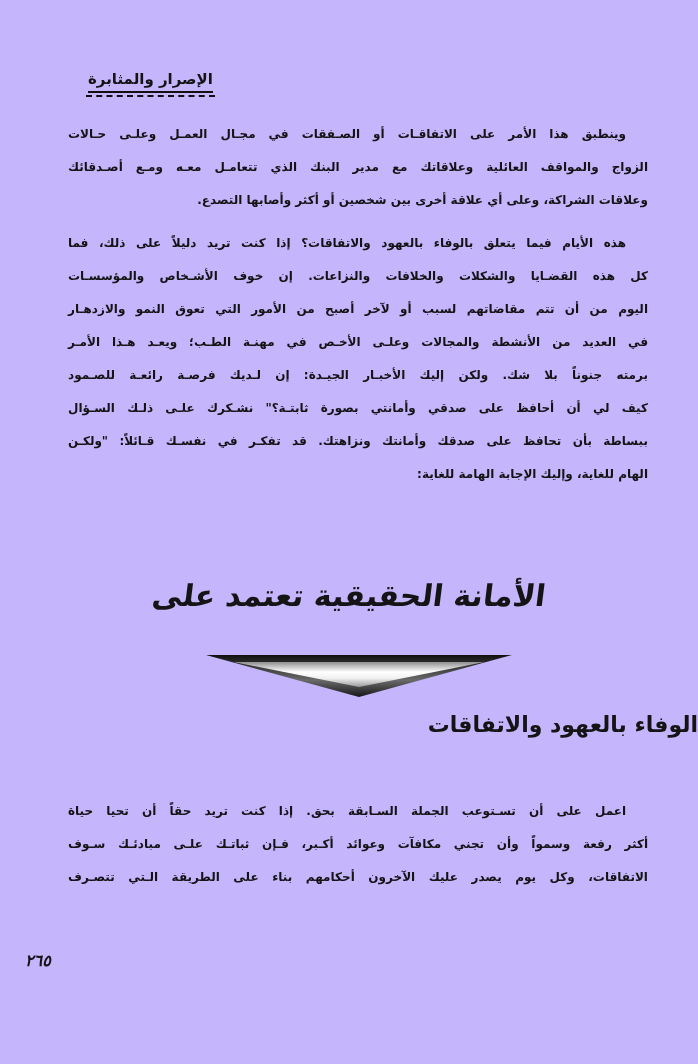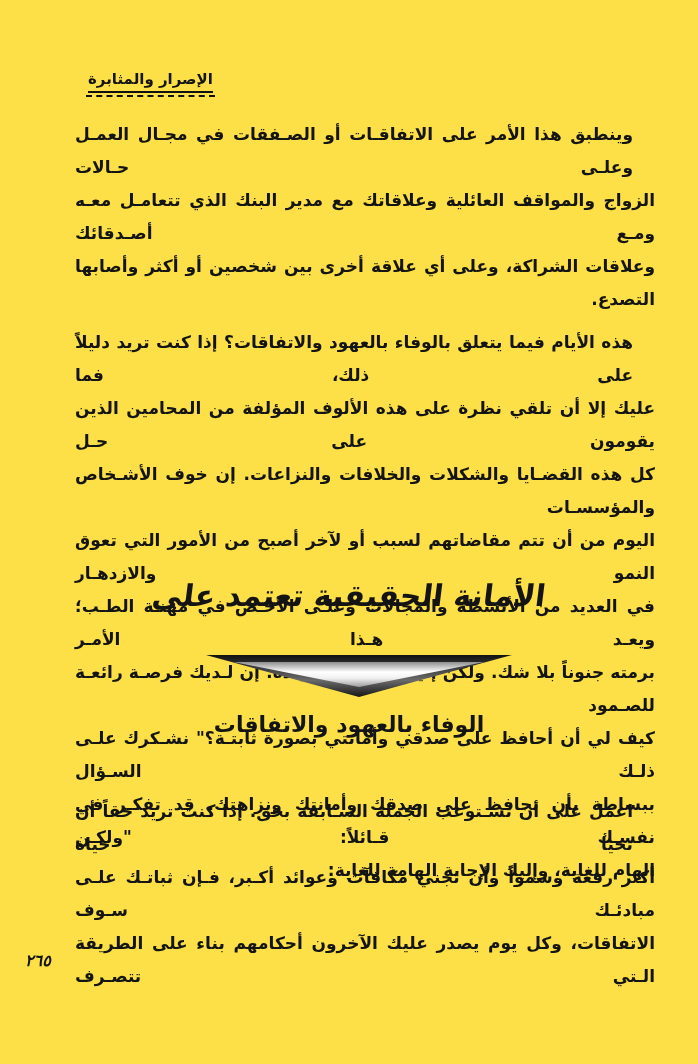--- a/index.html
+++ b/index.html
@@ -4,21 +4,21 @@
 <style>
   * { margin: 0; padding: 0; box-sizing: border-box; }
   html, body { background: #e8e8e8; }
   body { font-family: "DejaVu Sans", sans-serif; }
 
   .page {
     position: relative;
     width: 698px;
     height: 1064px;
     margin: 0 auto;
-    background: #fde047;
+    background: #c4b5fd;
     color: #141414;
     overflow: hidden;
     direction: rtl;
   }
 
   
   .running-header {
     position: absolute;
     top: 70px;
     left: 88px;
@@ -32,23 +32,23 @@
     position: absolute;
     left: -2px;
     right: -2px;
     bottom: -6px;
     border-bottom: 2px dashed #111;
   }
 
   
   .text-block {
     position: absolute;
-    right: 43px;
+    right: 50px;
     width: 580px;
-    font-size: 17px;
+    font-size: 12px;
     font-weight: bold;
     direction: rtl;
   }
   .block-1 { top: 118px; }
   .block-3 { top: 795px; }
 
   .para { margin: 0; }
   .para + .para { margin-top: 10px; }
 
   .para div.line {
@@ -95,21 +95,21 @@
     -webkit-clip-path: polygon(0 0, 100% 0, 50% 100%);
     clip-path: polygon(0 0, 100% 0, 50% 100%);
   }
 
   
   .subheading {
     position: absolute;
     top: 712px;
     left: 0;
     width: 100%;
-    text-align: center;
+    text-align: right;
     font-size: 22px;
     font-weight: bold;
   }
 
   
   .page-number {
     position: absolute;
     top: 951px;
     left: 25px;
     font-size: 16px;
@@ -127,21 +127,20 @@
   <div class="text-block block-1">
     <div class="para">
 
     <div class="line">وينطبق هذا الأمر على الاتفاقـات أو الصـفقات في مجـال العمـل وعلـى حـالات</div>
         <div class="line">الزواج والمواقف العائلية وعلاقاتك مع مدير البنك الذي تتعامـل معـه ومـع أصـدقائك</div>
         <div class="line">وعلاقات الشراكة، وعلى أي علاقة أخرى بين شخصين أو أكثر وأصابها التصدع.</div>
       </div>
     <div class="para">
 
         <div class="line">هذه الأيام فيما يتعلق بالوفاء بالعهود والاتفاقات؟ إذا كنت تريد دليلاً على ذلك، فما</div>
-        <div class="line">عليك إلا أن تلقي نظرة على هذه الألوف المؤلفة من المحامين الذين يقومون على حـل</div>
         <div class="line">كل هذه القضـايا والشكلات والخلافات والنزاعات. إن خوف الأشـخاص والمؤسسـات</div>
         <div class="line">اليوم من أن تتم مقاضاتهم لسبب أو لآخر أصبح من الأمور التي تعوق النمو والازدهـار</div>
         <div class="line">في العديد من الأنشطة والمجالات وعلـى الأخـص في مهنـة الطـب؛ ويعـد هـذا الأمـر</div>
         <div class="line">برمته جنوناً بلا شك. ولكن إليك الأخبـار الجيـدة: إن لـديك فرصـة رائعـة للصـمود</div>
         <div class="line">كيف لي أن أحافظ على صدقي وأمانتي بصورة ثابتـة؟" نشـكرك علـى ذلـك السـؤال</div>
         <div class="line">ببساطة بأن تحافظ على صدقك وأمانتك ونزاهتك. قد تفكـر في نفسـك قـائلاً: "ولكـن</div>
         <div class="line">الهام للغاية، وإليك الإجابة الهامة للغاية:</div>
       </div>
   </div>
 

